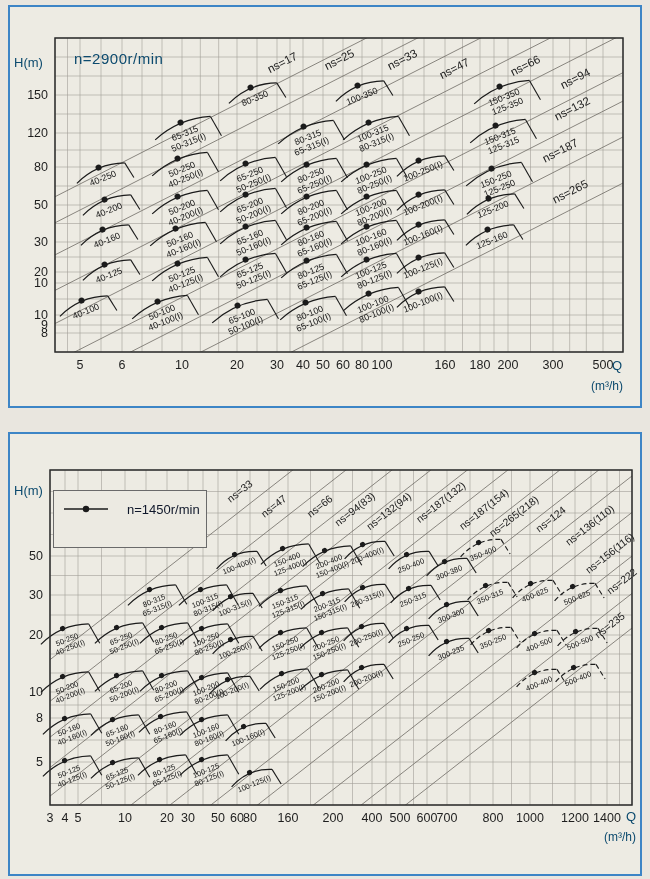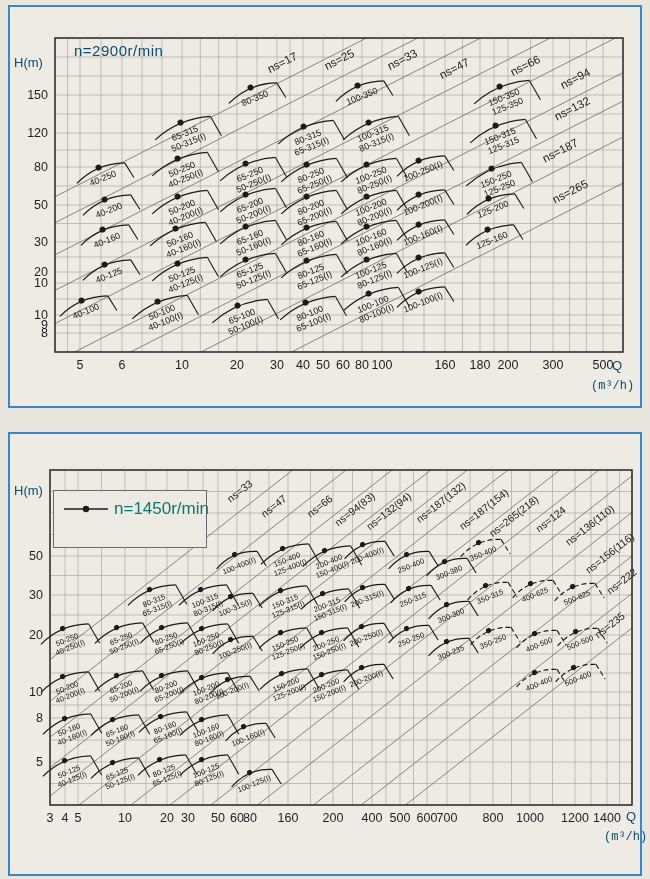--- a/index.html
+++ b/index.html
@@ -5,27 +5,27 @@
   html,body{margin:0;padding:0;}
   body{font-family:"Liberation Sans",sans-serif;}
   .page{position:relative;width:650px;height:879px;background:#e9e6df;overflow:hidden;}
   .panel{position:absolute;background:#edebe3;border:2px solid #3d85c6;box-sizing:border-box;}
   #panel-top{left:8px;top:5px;width:634px;height:403px;}
   #panel-bottom{left:8px;top:432px;width:634px;height:444px;}
   .abs{position:absolute;color:#0c4a6e;}
   .hm{font-size:13px;}
   .speed{font-size:15px;letter-spacing:.5px;}
   .qsym{font-size:13px;}
-  .unit{font-size:12px;font-family:Liberation Mono, monospace;}
+  .unit{font-size:12px;}
   #chart-svg{position:absolute;left:0;top:0;width:650px;height:879px;}
   .legend{position:absolute;left:53px;top:490px;width:154px;height:58px;background:#eceae2;
           border:1px solid #6a6a6a;box-sizing:border-box;padding:7px 6px 0 8px;}
   .legend-row{display:flex;align-items:center;height:22px;}
   .legend-row svg{flex:0 0 auto;}
-  .legend-label{font-size:17px;color:#0f766e;margin-left:4px;}
+  .legend-label{font-size:13px;color:#0f172a;margin-left:17px;}
 </style>
 </head>
 <body>
 
 <div class="page">
 
   <div class="panel" id="panel-top"></div>
   <div class="panel" id="panel-bottom"></div>
 
   <svg id="chart-svg" viewBox="0 0 650 879">
@@ -792,21 +792,21 @@
         <text x="43" y="560" text-anchor="end" font-size="12.5" fill="#1e1e1e">50</text>
         <text x="43" y="599" text-anchor="end" font-size="12.5" fill="#1e1e1e">30</text>
         <text x="43" y="639" text-anchor="end" font-size="12.5" fill="#1e1e1e">20</text>
         <text x="43" y="696" text-anchor="end" font-size="12.5" fill="#1e1e1e">10</text>
         <text x="43" y="722" text-anchor="end" font-size="12.5" fill="#1e1e1e">8</text>
         <text x="43" y="766" text-anchor="end" font-size="12.5" fill="#1e1e1e">5</text>
       </g>
     </svg>
 
   <div class="abs hm" style="left:14px;top:55px;">H(m)</div>
-  <div class="abs speed" style="left:74px;top:42px;">n=2900r/min</div>
+  <div class="abs speed" style="left:74px;top:50px;">n=2900r/min</div>
   <div class="abs qsym" style="left:612px;top:358px;">Q</div>
   <div class="abs unit" style="left:591px;top:379px;">(m³/h)</div>
 
   <div class="abs hm" style="left:14px;top:483px;">H(m)</div>
   <div class="abs qsym" style="left:626px;top:809px;">Q</div>
   <div class="abs unit" style="left:604px;top:830px;">(m³/h)</div>
 
   <div class="legend">
     <div class="legend-row">
       <svg width="48" height="10">

